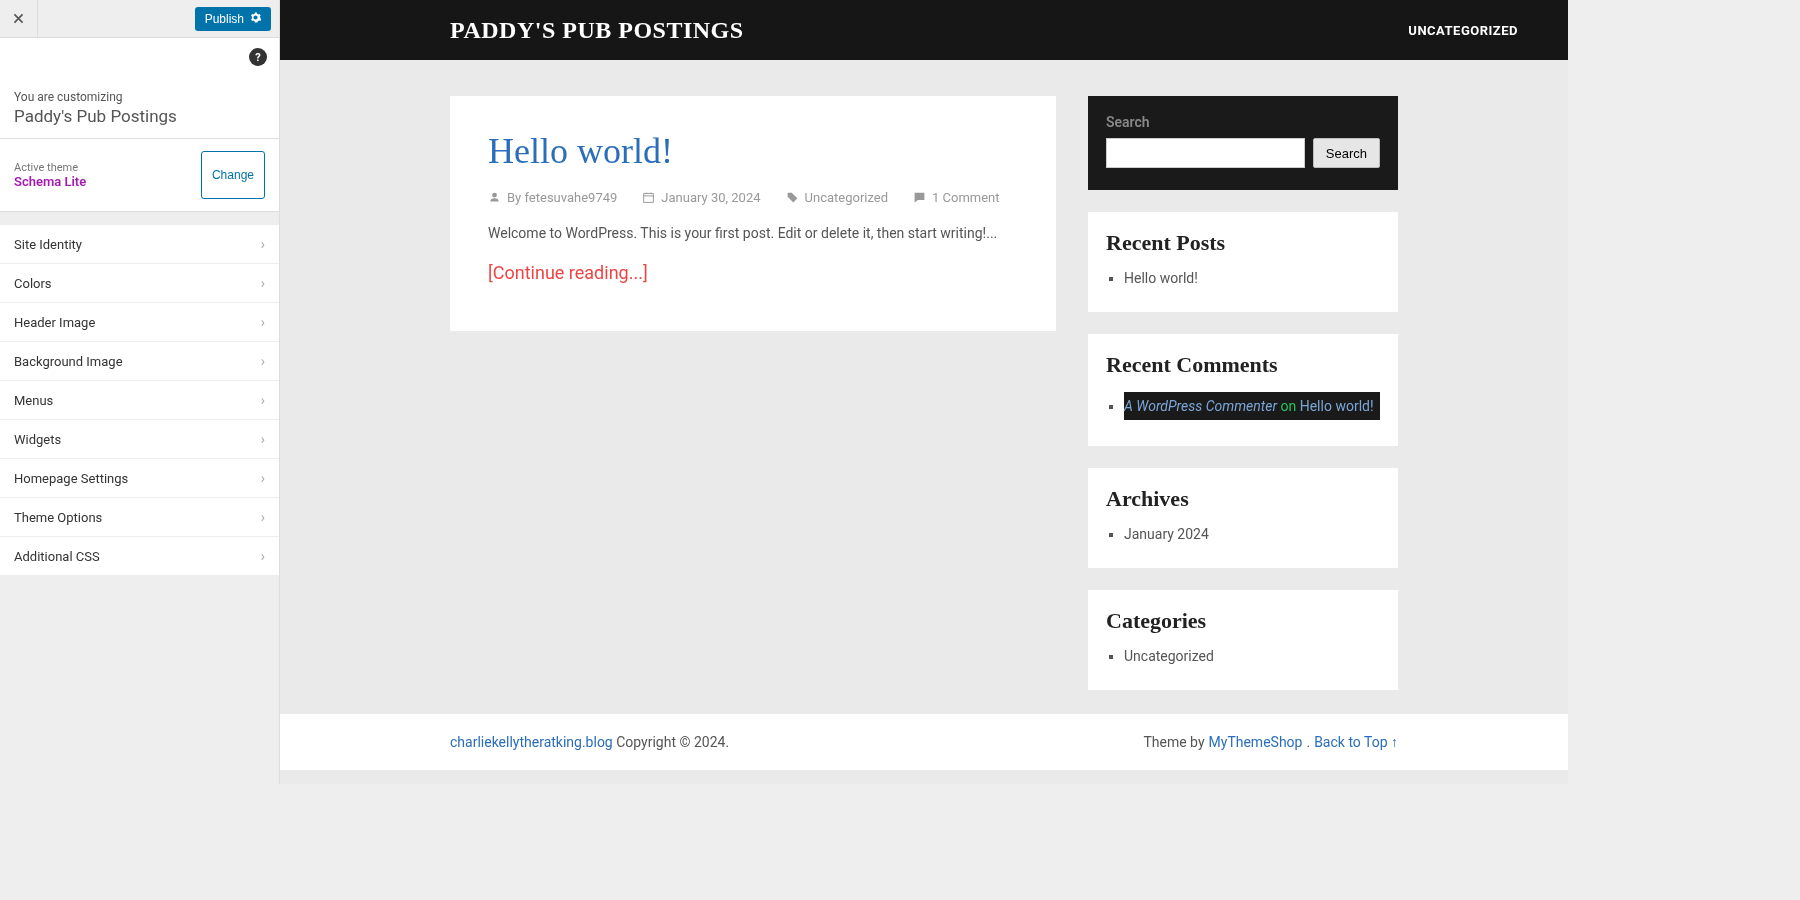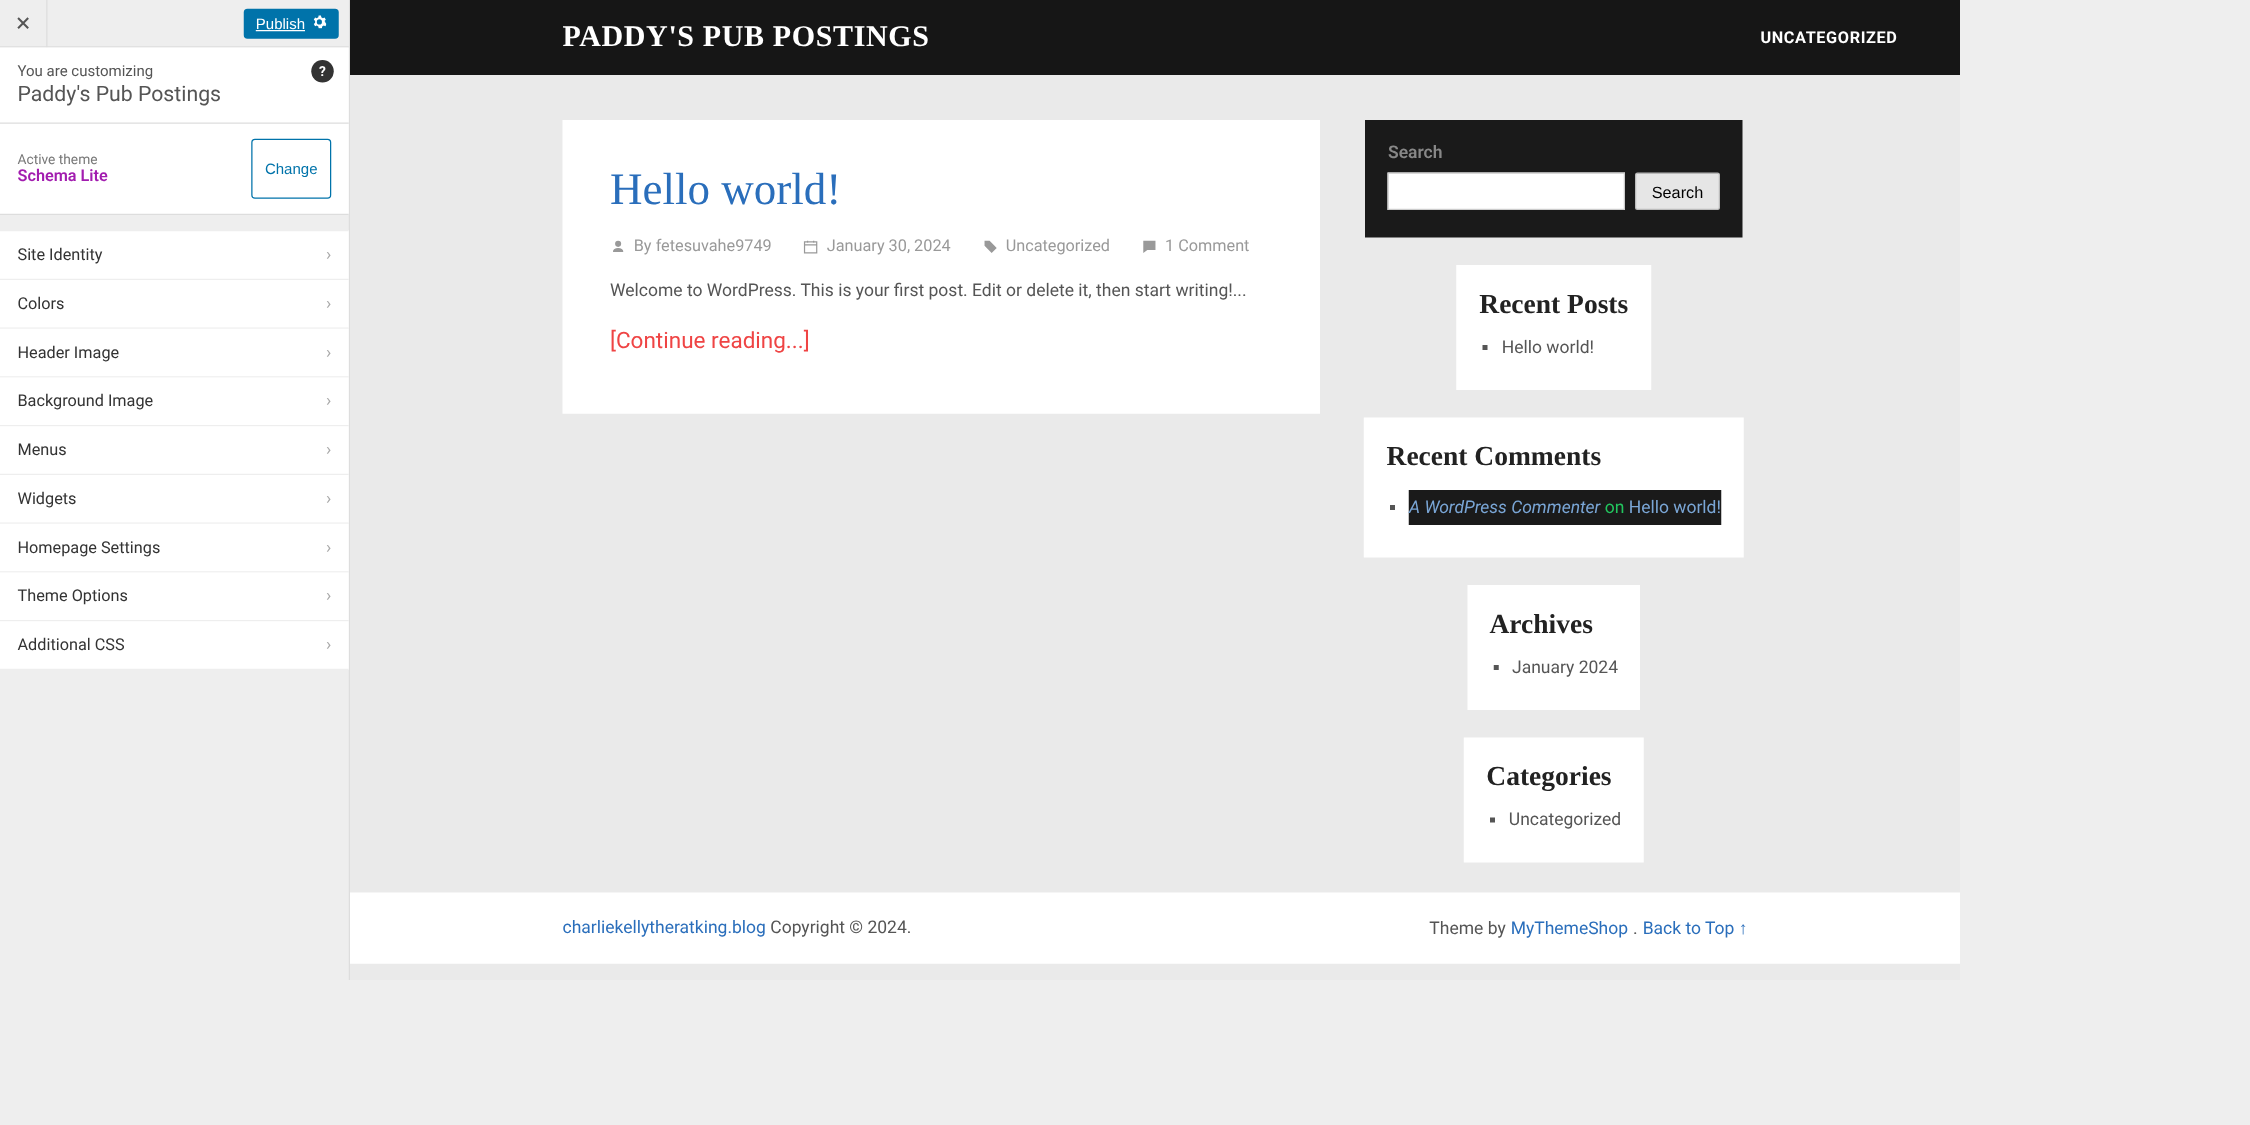--- a/index.html
+++ b/index.html
@@ -4,25 +4,25 @@
 <style>
 * { margin: 0; padding: 0; box-sizing: border-box; }
 body { font-family: -apple-system, BlinkMacSystemFont, "Segoe UI", Roboto, Oxygen, sans-serif; background: #eee; overflow: hidden; }
 .app { display: flex; width: 1568px; height: 784px; }
 
 
 .sidebar { width: 280px; background: #eee; border-right: 1px solid #ddd; display: flex; flex-direction: column; }
 .sidebar-top { height: 38px; display: flex; align-items: center; border-bottom: 1px solid #ddd; background: #eee; }
 .close-btn { width: 38px; height: 38px; display: flex; align-items: center; justify-content: center; border-right: 1px solid #ddd; color: #555; cursor: pointer; font-size: 14px; }
 .sidebar-top-spacer { flex: 1; }
-.publish-btn { background: #0073aa; color: #fff; border: none; padding: 5px 10px; font-size: 12px; border-radius: 3px; margin-right: 8px; display: flex; align-items: center; gap: 6px; cursor: pointer; text-decoration: underline; }
+.publish-btn { background: #0073aa; color: #fff; border: none; padding: 5px 10px; font-size: 12px; border-radius: 3px; margin-right: 8px; display: flex; align-items: center; gap: 6px; cursor: pointer; }
 .publish-btn .gear { font-size: 12px; }
 
 .customizing { background: #fff; padding: 12px 14px; border-bottom: 1px solid #ddd; position: relative; }
-.customizing-label { font-size: 12px; color: #555; }
+.customizing-label { font-size: 12px; color: #555; margin-top: 40px; }
 .customizing-title { font-size: 17px; color: #555; margin-top: 2px; }
 .help-icon { position: absolute; top: 10px; right: 12px; width: 18px; height: 18px; border-radius: 50%; background: #333; color: #fff; display: flex; align-items: center; justify-content: center; font-size: 11px; font-weight: bold; }
 
 .theme-row { background: #fff; padding: 12px 14px; border-bottom: 1px solid #ddd; display: flex; justify-content: space-between; align-items: center; }
 .theme-info .active-label { font-size: 11px; color: #777; }
 .theme-info .theme-name { font-size: 13px; font-weight: 600; color: #a21caf; }
 .change-btn { background: #fff; color: #0073aa; border: 1px solid #0073aa; padding: 16px 10px; font-size: 12px; border-radius: 3px; cursor: pointer; }
 
 .menu-list { margin-top: 12px; }
 .menu-item { background: #fff; border-bottom: 1px solid #eee; padding: 11px 14px; display: flex; justify-content: space-between; align-items: center; cursor: pointer; font-size: 13px; font-weight: 400; color: #333; }
@@ -37,21 +37,21 @@
 
 .site-body { display: flex; gap: 32px; padding: 36px 170px 0 170px; align-items: flex-start; }
 .main-col { flex: 1; }
 .post-card { background: #fff; padding: 34px 38px 48px 38px; }
 .post-title { font-family: Georgia, serif; color: #2a6ebb; font-size: 36px; font-weight: normal; }
 .post-meta { color: #999; font-size: 13px; margin-top: 18px; display: flex; gap: 25px; flex-wrap: wrap; }
 .post-meta .meta-item { display: flex; align-items: center; gap: 6px; }
 .post-excerpt { color: #555; font-size: 14px; margin-top: 18px; line-height: 1.5; }
 .continue { color: #ef4444; font-size: 18px; margin-top: 18px; display: inline-block; }
 
-.side-col { width: 310px; display: flex; flex-direction: column; gap: 22px; align-items: center; }
+.side-col { width: 310px; display: flex; flex-direction: column; gap: 22px; }
 .widget { background: #fff; padding: 18px 18px 22px 18px; }
 .widget.dark { background: #1a1a1a; }
 .widget.dark .widget-label { color: #888; font-size: 14px; font-weight: 600; }
 .search-row { display: flex; gap: 8px; margin-top: 8px; }
 .search-input { flex: 1; height: 30px; border: 1px solid #ccc; padding: 0 6px; font-size: 13px; }
 .search-btn { background: #e6e6e6; border: 1px solid #bbb; padding: 0 12px; font-size: 13px; cursor: pointer; border-radius: 2px; }
 .widget-title { font-family: Georgia, serif; font-size: 22px; color: #222; margin-bottom: 10px; }
 .widget ul { list-style: square; padding-left: 18px; color: #555; font-size: 14px; }
 .widget ul li { padding: 4px 0; }
 .widget ul li a { color: #555; text-decoration: none; }

